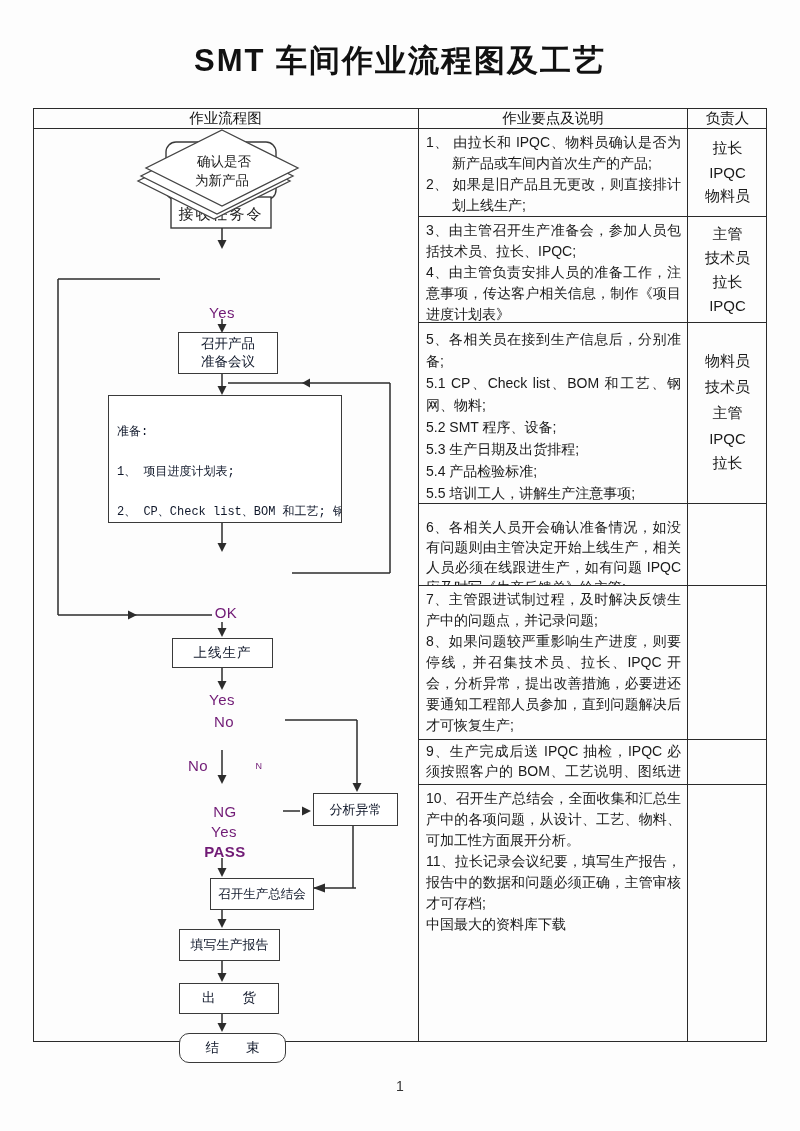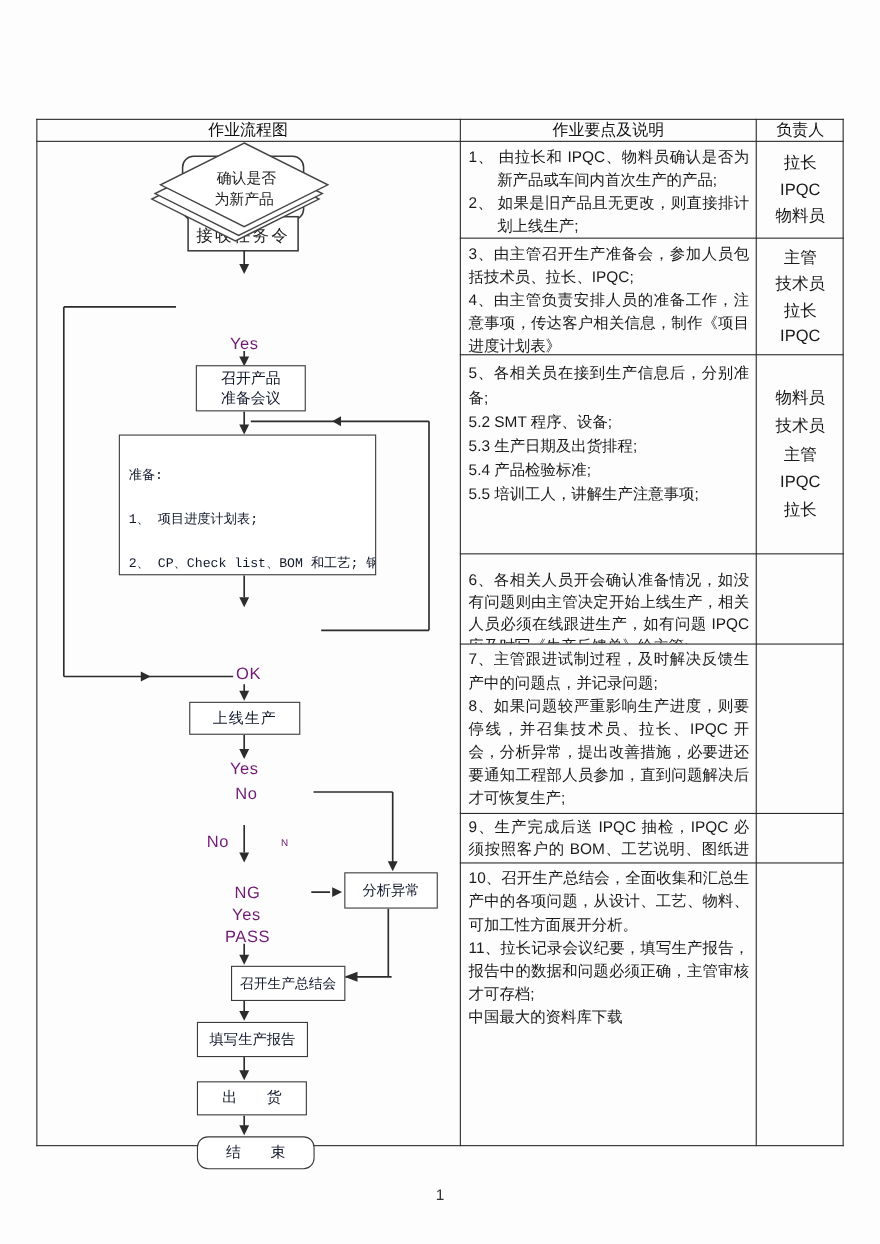--- a/index.html
+++ b/index.html
@@ -30,20 +30,21 @@
   .prep div{white-space:nowrap;}
   .fl-label{position:absolute;transform:translateX(-50%);font-size:15px;color:#701a75;z-index:3;
             letter-spacing:.5px;white-space:nowrap;}
   .pageno{left:0;top:1078px;width:800px;text-align:center;font-size:14px;color:#333;z-index:4;}
 </style>
 </head>
 <body>
 
 <div class="page">
 
+  <div class="abs title">SMT 车间作业流程图及工艺</div>
 
   <div class="tline" style="left:33px;top:108px;width:734px;height:1.4px;"></div>
   <div class="tline" style="left:33px;top:1041px;width:734px;height:1.4px;"></div>
   <div class="tline" style="left:33px;top:108px;width:1.4px;height:934px;"></div>
   <div class="tline" style="left:766px;top:108px;width:1.4px;height:934px;"></div>
   <div class="tline" style="left:418px;top:108px;width:1.2px;height:934px;"></div>
   <div class="tline" style="left:687px;top:108px;width:1.2px;height:934px;"></div>
   <div class="tline" style="left:33px;top:128px;width:734px;height:1.2px;"></div>
   <div class="tline" style="left:418px;top:216px;width:349px;height:1.2px;"></div>
   <div class="tline" style="left:418px;top:322px;width:349px;height:1.2px;"></div>
@@ -59,20 +60,21 @@
   <div class="note-cell hang" style="top:128px;height:88px;">
     <p>1、 由拉长和 IPQC、物料员确认是否为新产品或车间内首次生产的产品;</p>
     <p>2、 如果是旧产品且无更改，则直接排计划上线生产;</p>
   </div>
   <div class="note-cell" style="top:216px;height:106px;">
     <p>3、由主管召开生产准备会，参加人员包括技术员、拉长、IPQC;</p>
     <p>4、由主管负责安排人员的准备工作，注意事项，传达客户相关信息，制作《项目进度计划表》</p>
   </div>
   <div class="note-cell" style="top:322px;height:181px;line-height:22px;padding-top:6px;">
     <p>5、各相关员在接到生产信息后，分别准备;</p>
+    <p>5.1 CP、Check list、BOM 和工艺、钢网、物料;</p>
     <p>5.2 SMT 程序、设备;</p>
     <p>5.3 生产日期及出货排程;</p>
     <p>5.4 产品检验标准;</p>
     <p>5.5 培训工人，讲解生产注意事项;</p>
   </div>
   <div class="note-cell" style="top:503px;height:82px;line-height:20px;padding-top:14px;">
     <p>6、各相关人员开会确认准备情况，如没有问题则由主管决定开始上线生产，相关人员必须在线跟进生产，如有问题 IPQC 应及时写《生产反馈单》给主管;</p>
   </div>
   <div class="note-cell" style="top:585px;height:154px;">
     <p>7、主管跟进试制过程，及时解决反馈生产中的问题点，并记录问题;</p>
@@ -177,16 +179,16 @@
   <div class="fl-box" style="left:179px;top:1033px;width:107px;height:30px;border-radius:10px;font-size:13.5px;">结　　束</div>
 
   <div class="fl-label" style="left:222px;top:304px;">Yes</div>
   <div class="fl-label" style="left:226px;top:604px;">OK</div>
   <div class="fl-label" style="left:222px;top:691px;">Yes</div>
   <div class="fl-label" style="left:224px;top:713px;">No</div>
   <div class="fl-label" style="left:198px;top:757px;">No</div>
   <div class="fl-label" style="left:259px;top:761px;font-size:9px;">N</div>
   <div class="fl-label" style="left:225px;top:803px;">NG</div>
   <div class="fl-label" style="left:224px;top:823px;">Yes</div>
-  <div class="fl-label" style="left:225px;top:843px;font-weight:normal;">PASS</div>
+  <div class="fl-label" style="left:225px;top:843px;font-weight:bold;">PASS</div>
 
   <div class="abs pageno">1</div>
 </div>
 
 </body></html>

